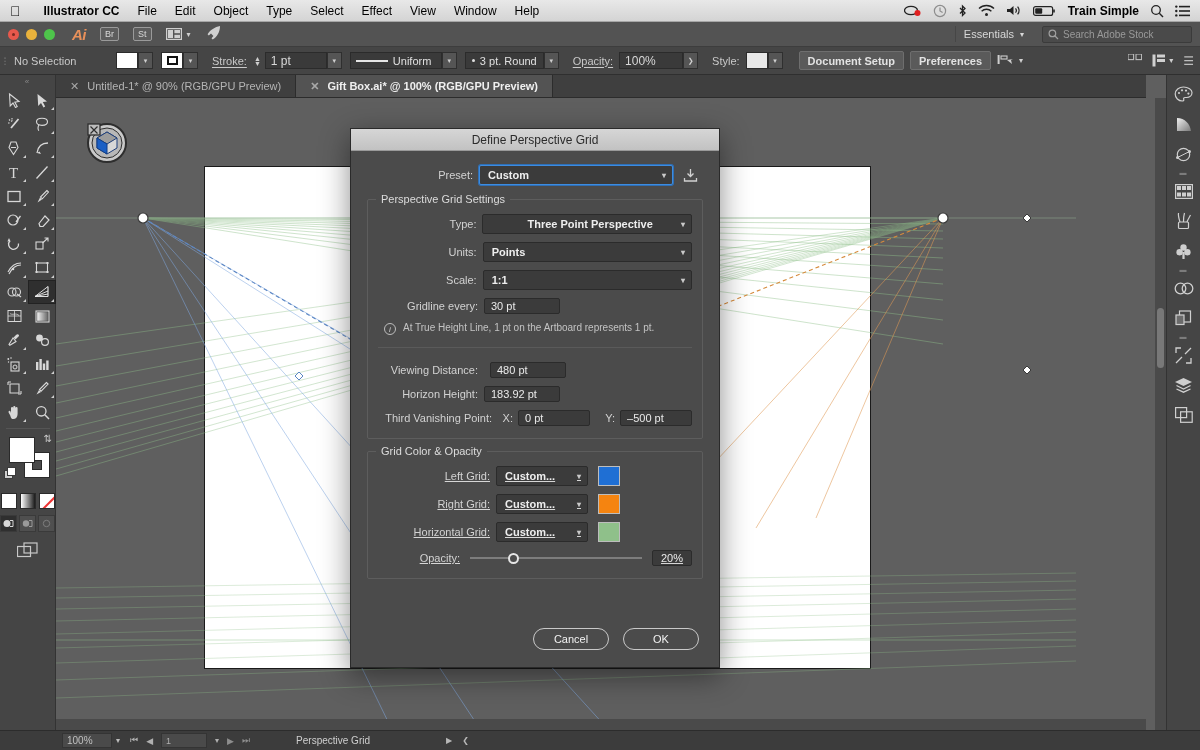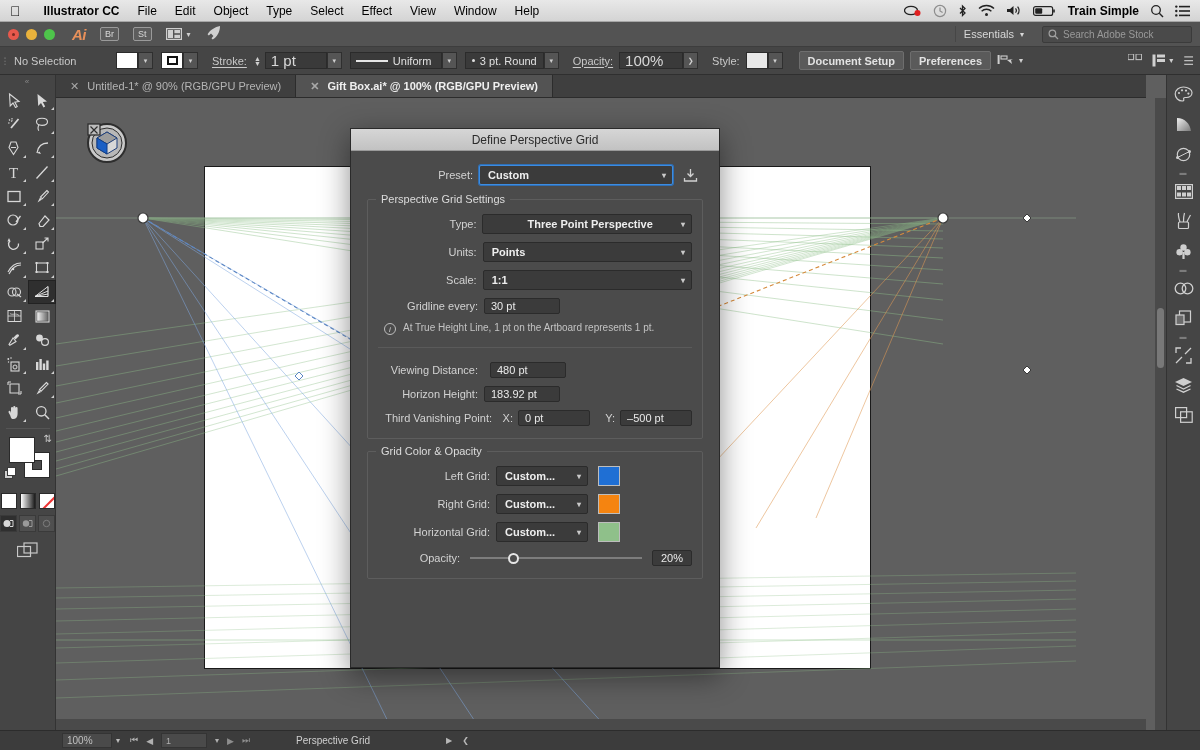--- a/index.html
+++ b/index.html
@@ -70,21 +70,21 @@
   .ctrlbar .lbl.u { text-decoration: underline; text-underline-offset: 2px; }
   .swatchbox {
     width: 22px; height: 17px; background: #fff; border: 1px solid #2b2b2b;
   }
   .combo-arrow {
     width: 15px; height: 17px; background: #555; border: 1px solid #2f2f2f;
     display: flex; align-items: center; justify-content: center; color: #d0d0d0; font-size: 7px;
   }
   .fieldbox {
     height: 17px; background: #3a3a3a; border: 1px solid #2b2b2b;
-    display: flex; align-items: center; padding: 0 5px; color: #d8d8d8; font-size: 15px; text-align: right;
+    display: flex; align-items: center; padding: 0 5px; color: #d8d8d8; font-size: 12px; text-align: right;
   }
   .ctrlgroup { display: flex; align-items: center; margin-right: 8px; }
   .ctrlbar .btnlite {
     background: #5a5a5a; border: 1px solid #6e6e6e; border-radius: 2px;
     height: 19px; display: flex; align-items: center; padding: 0 8px;
     color: #e2e2e2; font-size: 11px; font-weight: bold; margin-right: 6px;
   }
   .strokepreview {
     height: 17px; width: 92px; background: #3a3a3a; border: 1px solid #2b2b2b;
     display: flex; align-items: center; padding: 0 5px; color: #e0e0e0; font-size: 11px; gap: 5px;
@@ -969,21 +969,21 @@
         <div class="textfield" style="width:76px;margin-left:5px;">
           <span>0 pt</span>
         </div>
         <span class="rlabel" style="width:14px;margin-left:12px;">Y:</span>
         <div class="textfield" style="width:76px;margin-left:5px;">
           <span>–500 pt</span>
         </div>
       </div>
     </div>
 
-    <div class="fieldset" style="margin-top:8px;">
+    <div class="fieldset" style="margin-top:8px;text-decoration:underline;">
       <span class="legend">Grid Color &amp; Opacity</span>
 
       <div class="row">
         <span class="rlabel" style="width:112px;">Left Grid:</span>
         <div class="select" style="width:92px;margin-left:6px;">
           <span>Custom...</span>
           <span class="chev">▾</span>
         </div>
         <span class="colorchip" style="background:#1f6fd4;"></span>
       </div>
@@ -1012,20 +1012,24 @@
           <span class="track"></span>
           <span class="knob"></span>
         </div>
         <div class="textfield" style="width:40px;justify-content:center;">
           <span>20%</span>
         </div>
       </div>
     </div>
   </div>
 
+  <div class="modal-footer">
+    <div class="dlgbtn">Cancel</div>
+    <div class="dlgbtn">OK</div>
+  </div>
 </div>
 
 <div class="statusbar">
   <div class="sb-zoom">
     <span class="sb-box" style="width:50px;">100%</span>
     <span style="font-size:8px;color:#bdbdbd;">▾</span>
   </div>
   <div class="sb-nav">
     <span>⏮</span>
     <span>◀</span>

